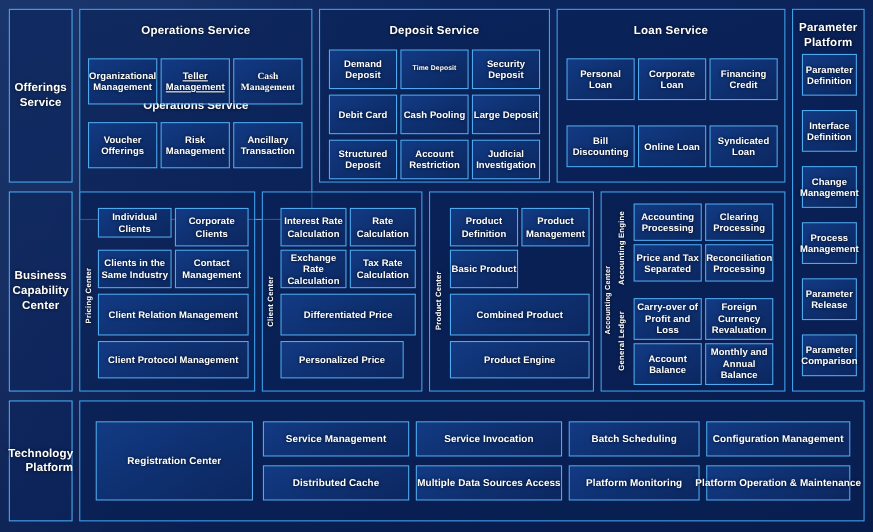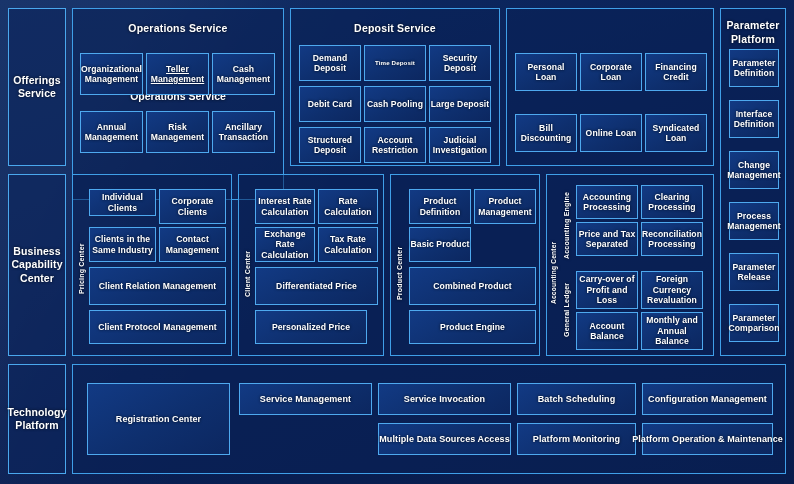--- a/index.html
+++ b/index.html
@@ -131,23 +131,23 @@
     <span style="white-space:pre-line;">Offerings
 Service</span>
   </div>
 
   <div class="frame" style="left:72px; top:8px; width:212px; height:192px;">
     <div class="group-title" style="top:13px;">Operations Service</div>
     <div class="stray" style="left:0; right:0; top:81px;">Operations Service</div>
 
     <div class="tile wrap" style="left:7px; top:44px; width:63px; height:42px;">Organizational Management</div>
     <div class="tile wrap" style="left:73px; top:44px; width:63px; height:42px;text-decoration:underline;">Teller Management</div>
-    <div class="tile wrap" style="left:139px; top:44px; width:63px; height:42px;">Cash Management</div>
-
-    <div class="tile wrap" style="left:7px; top:102px; width:63px; height:42px;">Annual Management</div>
+    <div class="tile wrap" style="left:139px; top:44px; width:63px; height:42px;font-family:Liberation Serif, serif;">Cash Management</div>
+
+    <div class="tile wrap" style="left:7px; top:102px; width:63px; height:42px;">Voucher Offerings</div>
     <div class="tile wrap" style="left:73px; top:102px; width:63px; height:42px;">Risk Management</div>
     <div class="tile wrap" style="left:139px; top:102px; width:63px; height:42px;">Ancillary Transaction</div>
   </div>
 
   <div class="frame" style="left:290px; top:8px; width:210px; height:158px;">
     <div class="group-title" style="top:13px;">Deposit Service</div>
 
     <div class="tile wrap" style="left:8px; top:36px; width:62px; height:36px;">Demand Deposit</div>
     <div class="tile wrap tiny" style="left:73px; top:36px; width:62px; height:36px;">Time Deposit</div>
     <div class="tile wrap" style="left:138px; top:36px; width:62px; height:36px;">Security Deposit</div>
@@ -155,20 +155,21 @@
     <div class="tile wrap" style="left:8px; top:77px; width:62px; height:36px;">Debit Card</div>
     <div class="tile wrap" style="left:73px; top:77px; width:62px; height:36px;">Cash Pooling</div>
     <div class="tile wrap" style="left:138px; top:77px; width:62px; height:36px;">Large Deposit</div>
 
     <div class="tile wrap" style="left:8px; top:118px; width:62px; height:36px;">Structured Deposit</div>
     <div class="tile wrap" style="left:73px; top:118px; width:62px; height:36px;">Account Restriction</div>
     <div class="tile wrap" style="left:138px; top:118px; width:62px; height:36px;">Judicial Investigation</div>
   </div>
 
   <div class="frame" style="left:506px; top:8px; width:208px; height:158px;">
+    <div class="group-title" style="top:13px;">Loan Service</div>
 
     <div class="tile wrap" style="left:8px; top:44px; width:62px; height:38px;">Personal Loan</div>
     <div class="tile wrap" style="left:73px; top:44px; width:62px; height:38px;">Corporate Loan</div>
     <div class="tile wrap" style="left:138px; top:44px; width:62px; height:38px;">Financing Credit</div>
 
     <div class="tile wrap" style="left:8px; top:105px; width:62px; height:38px;">Bill Discounting</div>
     <div class="tile wrap" style="left:73px; top:105px; width:62px; height:38px;">Online Loan</div>
     <div class="tile wrap" style="left:138px; top:105px; width:62px; height:38px;">Syndicated Loan</div>
   </div>
 
@@ -245,30 +246,31 @@
       <div class="vlabel" style="left:0px; top:2px; width:12px; height:78px;">General Ledger</div>
 
       <div class="tile wrap" style="left:16px; top:2px; width:62px; height:38px;">Carry-over of Profit and Loss</div>
       <div class="tile wrap" style="left:81px; top:2px; width:62px; height:38px;">Foreign Currency Revaluation</div>
 
       <div class="tile wrap" style="left:16px; top:43px; width:62px; height:38px;">Account Balance</div>
       <div class="tile wrap" style="left:81px; top:43px; width:62px; height:38px;">Monthly and Annual Balance</div>
     </div>
   </div>
 
-  <div class="spine" style="left:8px; top:364px; width:58px; height:110px;">
+  <div class="spine" style="left:8px; top:364px; width:58px; height:110px;text-align:right;">
     <span style="white-space:pre-line;">Technology
 Platform</span>
   </div>
 
   <div class="frame" style="left:72px; top:364px; width:714px; height:110px;">
 
     <div class="tile wide" style="left:14px; top:18px; width:143px; height:72px;">Registration Center</div>
 
     <div class="tile wide" style="left:166px; top:18px; width:133px; height:32px;">Service Management</div>
+    <div class="tile wide" style="left:166px; top:58px; width:133px; height:32px;">Distributed Cache</div>
 
     <div class="tile wide" style="left:305px; top:18px; width:133px; height:32px;">Service Invocation</div>
     <div class="tile wide" style="left:305px; top:58px; width:133px; height:32px;">Multiple Data Sources Access</div>
 
     <div class="tile wide" style="left:444px; top:18px; width:119px; height:32px;">Batch Scheduling</div>
     <div class="tile wide" style="left:444px; top:58px; width:119px; height:32px;">Platform Monitoring</div>
 
     <div class="tile wide" style="left:569px; top:18px; width:131px; height:32px;">Configuration Management</div>
     <div class="tile wide" style="left:569px; top:58px; width:131px; height:32px;">Platform Operation &amp; Maintenance</div>
   </div>

